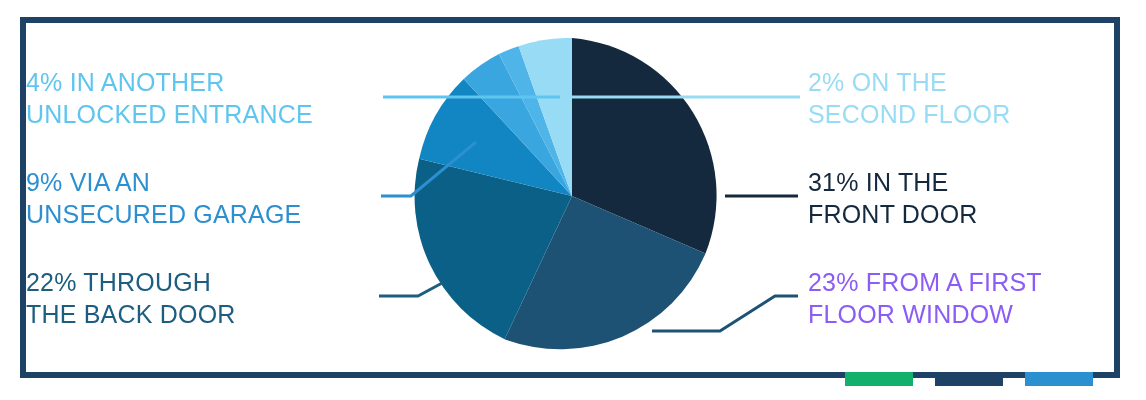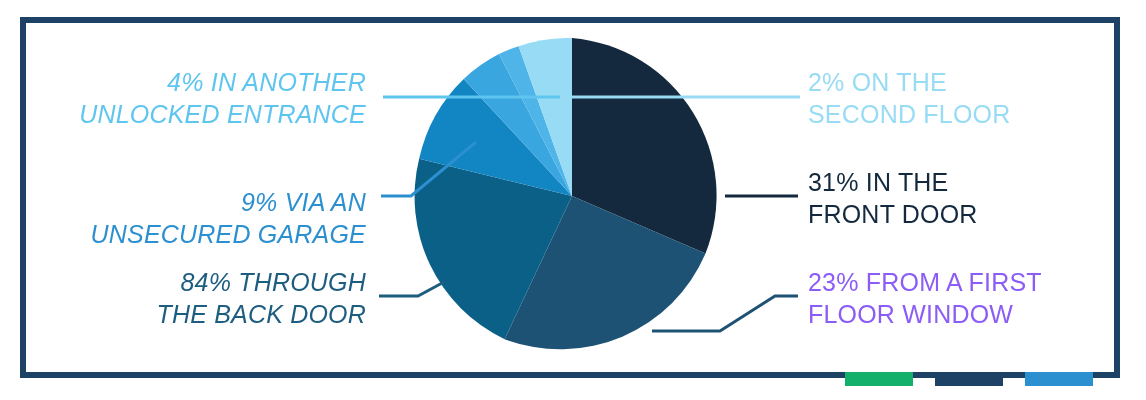--- a/index.html
+++ b/index.html
@@ -50,28 +50,26 @@
   .label {
     position: absolute;
     font-family: "Liberation Sans", sans-serif;
     font-size: 25px;
     letter-spacing: 0.2px;
     line-height: 1.28;
     font-weight: 400;
     white-space: pre-line;
   }
   .label.left {
-    text-align: right;
-    font-style: italic;
   }
   .label.right {
     text-align: left;
   }
   .lbl-entrance { right: 780px; top: 66px; width: 340px; color: #5ec5ef; }
-  .lbl-garage   { right: 780px; top: 166px; width: 340px; color: #2b8fd0; margin-top: 20px; }
+  .lbl-garage   { right: 780px; top: 166px; width: 340px; color: #2b8fd0; }
   .lbl-backdoor { right: 780px; top: 266px; width: 340px; color: #1d5d80; }
   .lbl-second   { left: 808px; top: 66px;  width: 330px; color: #97dcf4; }
   .lbl-front    { left: 808px; top: 166px; width: 330px; color: #14293d; }
   .lbl-window   { left: 808px; top: 266px; width: 330px; color: #8b5cf6; }
 
   .legend {
     position: absolute;
     left: 845px;
     top: 372px;
     display: flex;
@@ -120,21 +118,21 @@
 
     <path d="M725 196 L798 196" stroke="#14293d" stroke-width="3" fill="none"></path>
 
     <path d="M652 331 L720 331 L775 296 L798 296" stroke="#1d5275" stroke-width="3" fill="none"></path>
   </svg>
 
   <div class="label left lbl-entrance">4% IN ANOTHER
 UNLOCKED ENTRANCE</div>
   <div class="label left lbl-garage">9% VIA AN
 UNSECURED GARAGE</div>
-  <div class="label left lbl-backdoor">84% THROUGH
+  <div class="label left lbl-backdoor">22% THROUGH
 THE BACK DOOR</div>
 
   <div class="label right lbl-second">2% ON THE
 SECOND FLOOR</div>
   <div class="label right lbl-front">31% IN THE
 FRONT DOOR</div>
   <div class="label right lbl-window">23% FROM A FIRST
 FLOOR WINDOW</div>
 
   <div class="legend">

